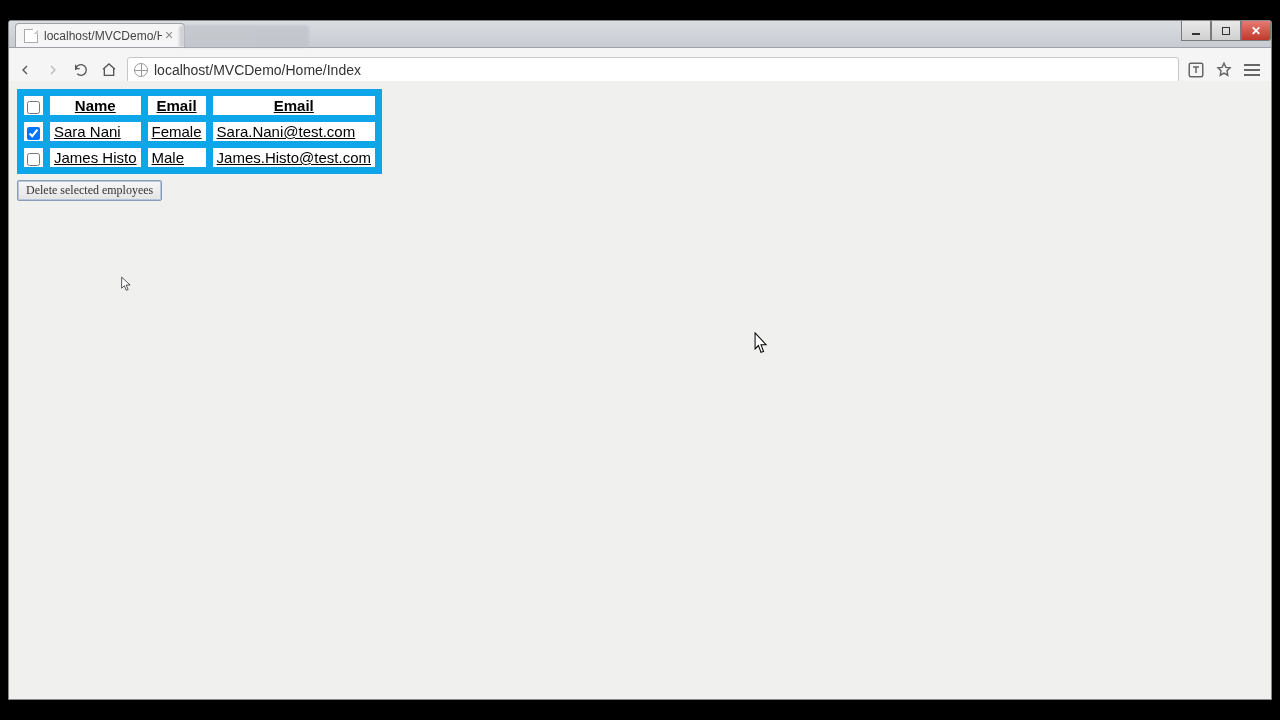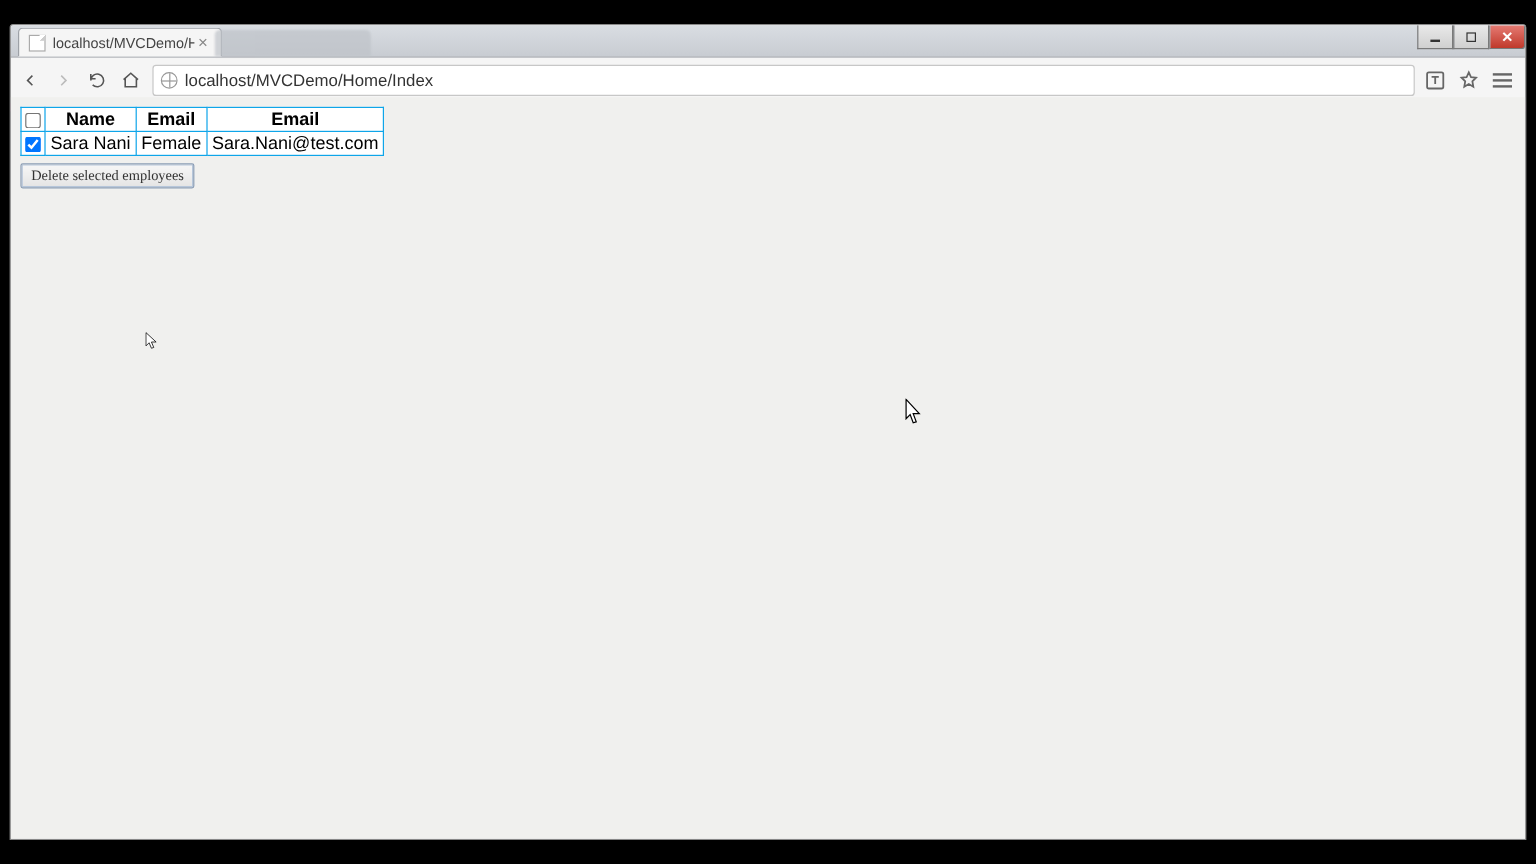--- a/index.html
+++ b/index.html
@@ -91,21 +91,21 @@
   border-radius: 0 0 3px 0;
 }
 .win-btn .sq { width: 8px; height: 8px; border: 1px solid #333; }
 .win-btn .mn { width: 8px; height: 2px; background: #333; margin-top: 6px; }
 .win-btn.close-btn span { font-weight: bold; font-size: 12px; }
 
 
 .toolbar {
   height: 45px;
   background: #f5f5f5;
-  border-bottom: 7px solid #ec4899;
+  border-bottom: 2px solid #ec4899;
   display: flex;
   align-items: center;
   padding: 0 6px;
   gap: 8px;
 }
 .nav-btn {
   width: 20px; height: 20px;
   display: flex; align-items: center; justify-content: center;
   color: #555;
 }
@@ -140,24 +140,25 @@
   background: #f0f0ee;
   padding: 8px;
 }
 
 table.data {
   border-collapse: collapse;
   font-size: 15px;
   background: #fff;
 }
 table.data th, table.data td {
-  border: 1px solid #0ea5e9;
+  border: 7px solid #0ea5e9;
   padding: 1px 4px;
   text-align: left;
   white-space: nowrap;
+  text-decoration: underline;
 }
 table.data th {
   font-weight: bold;
   text-align: center;
   background: #fff;
 }
 table.data td.chk, table.data th.chk {
   width: 20px;
   text-align: center;
   padding: 1px 3px;
@@ -281,20 +282,26 @@
             <th>Email</th>
           </tr>
         </thead>
         <tbody>
           <tr>
             <td class="chk"><input type="checkbox" checked="" style=""></td>
             <td>Sara Nani</td>
             <td>Female</td>
             <td>Sara.Nani@test.com</td>
           </tr>
+          <tr>
+            <td class="chk"><input type="checkbox" style=""></td>
+            <td>James Histo</td>
+            <td>Male</td>
+            <td>James.Histo@test.com</td>
+          </tr>
         </tbody>
       </table>
 
       <button class="delete-btn">Delete selected employees</button>
 
       <div class="secondary-cursor">
         <svg viewBox="0 0 20 26">
             <path d="M1 1 L1 18 L5 14 L8 21 L11 20 L8 13 L14 13 Z" fill="#fff" stroke="#000" stroke-width="1"></path>
           </svg>
       </div>

